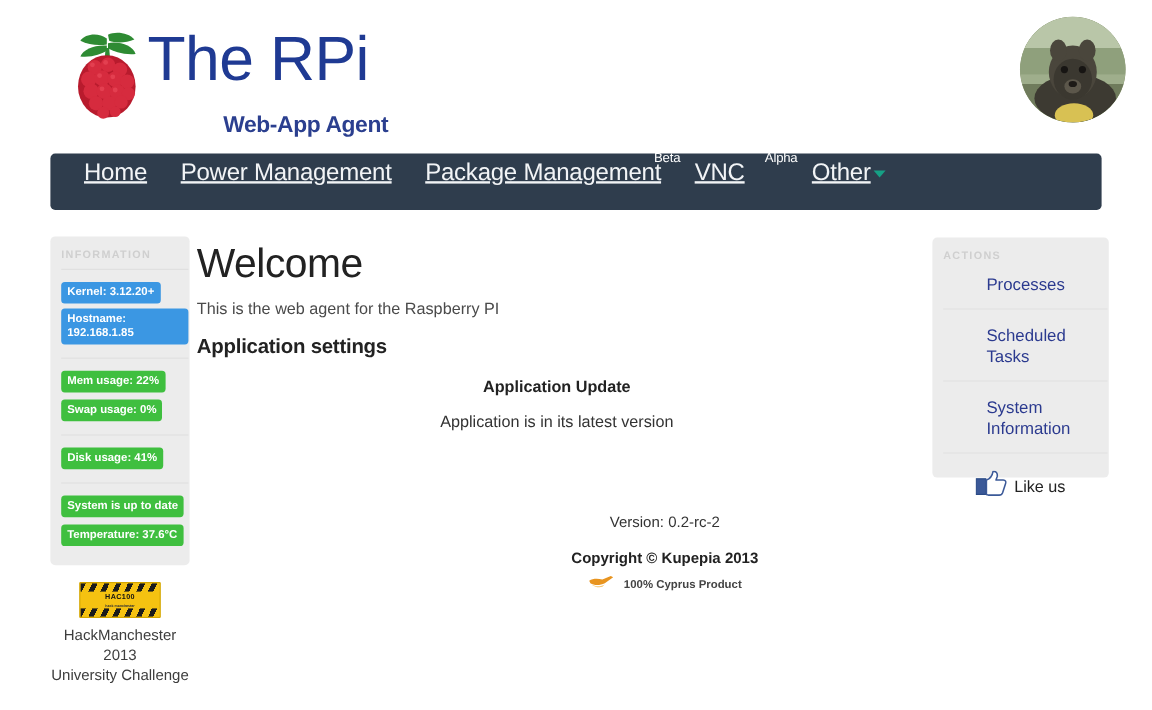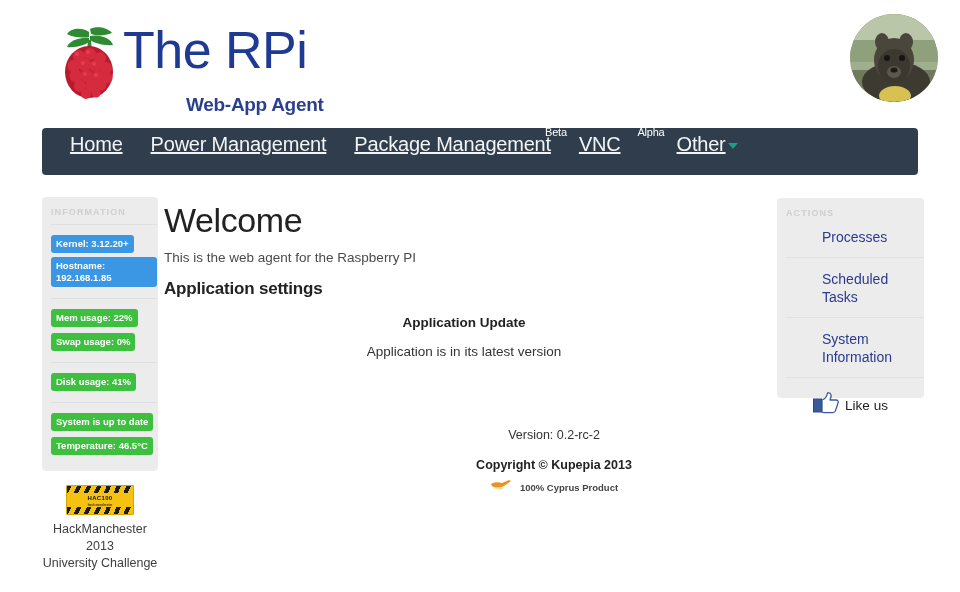--- a/index.html
+++ b/index.html
@@ -257,21 +257,21 @@
       </div>
       <hr class="hr-soft">
       <div>
         <span class="badge badge-success">Disk usage: 41%</span>
       </div>
       <hr class="hr-soft">
       <div>
         <span class="badge badge-success">System is up to date</span>
       </div>
       <div>
-        <span class="badge badge-success">Temperature: 46.5°C</span>
+        <span class="badge badge-success">Temperature: 37.6°C</span>
       </div>
     </div>
 
     <div class="award">
       <div class="award-badge">
         <div class="stripes-top"></div>
         <div class="stripes-bot"></div>
         <div class="award-badge-txt">
           <span>HAC100</span>
           <small>hack manchester</small>

